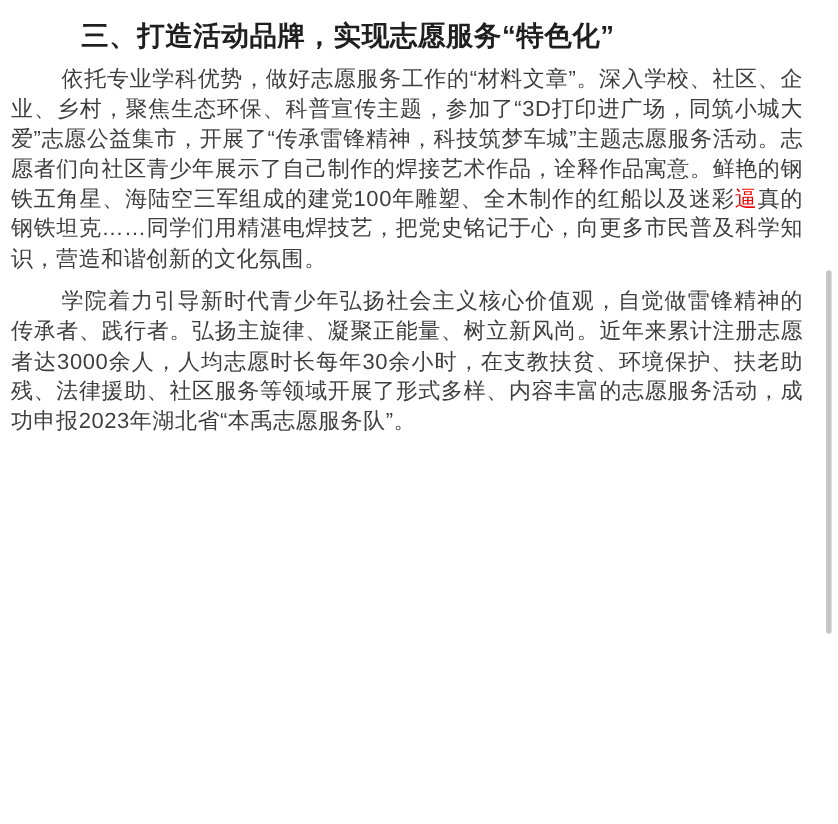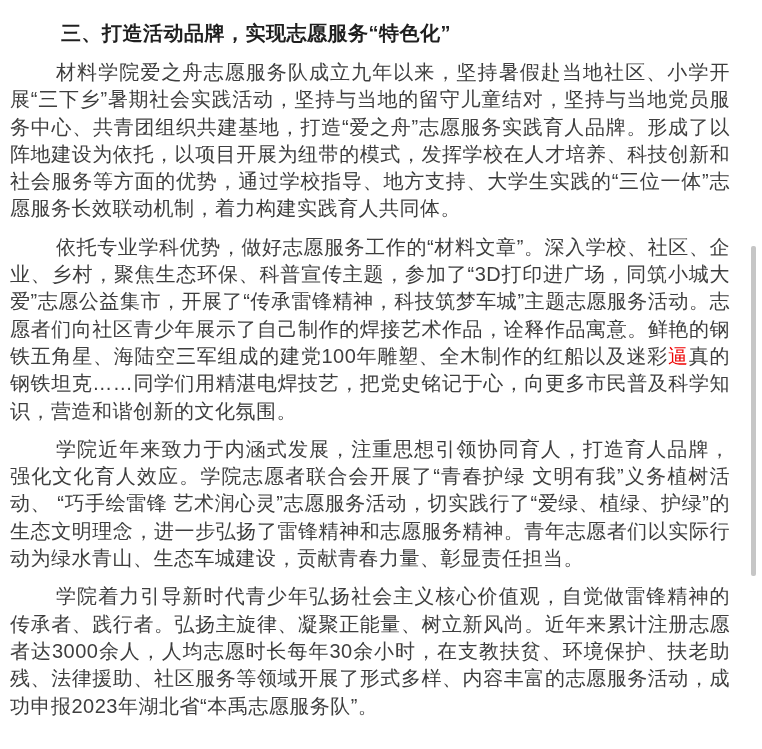--- a/index.html
+++ b/index.html
@@ -13,21 +13,21 @@
       position: relative;
       overflow: hidden;
       font-family: "Liberation Sans", sans-serif;
     }
     .article {
       box-sizing: border-box;
       width: 752px;
       padding: 13px 22px 0 10px;
     }
     .section-heading {
-      font-size: 20px;
+      font-size: 25px;
       line-height: 28px;
       font-weight: bold;
       color: #1f1f1f;
       text-indent: 2.55em;
       margin: 6px 0 12px 0;
       letter-spacing: 0.5px;
     }
     .para {
       font-size: 20px;
       line-height: 27.3px;
@@ -51,24 +51,22 @@
       border-radius: 2px;
     }
   </style>
 </head>
 <body>
 
 <div class="article">
 
   <h3 class="section-heading">三、打造活动品牌，实现志愿服务“特色化”</h3>
 
-  <p class="para">材料学院爱之舟志愿服务队成立九年以来，坚持暑假赴当地社区、小学开展“三下乡”暑期社会实践活动，坚持与当地的留守儿童结对，坚持与当地党员服务中心、共青团组织共建基地，打造“爱之舟”志愿服务实践育人品牌。形成了以阵地建设为依托，以项目开展为纽带的模式，发挥学校在人才培养、科技创新和社会服务等方面的优势，通过学校指导、地方支持、大学生实践的“三位一体”志愿服务长效联动机制，着力构建实践育人共同体。</p>
 
   <p class="para"><span>依托专业学科优势，做好志愿服务工作的“材料文章”。深入学校、社区、企业、乡村，聚焦生态环保、科普宣传主题，参加了“3D打印进广场，同筑小城大爱”志愿公益集市，开展了“传承雷锋精神，科技筑梦车城”主题志愿服务活动。志愿者们向社区青少年展示了自己制作的焊接艺术作品，诠释作品寓意。鲜艳的钢铁五角星、海陆空三军组成的建党100年雕塑、全木制作的红船以及迷彩</span><span class="highlight-char">逼</span><span>真的钢铁坦克……同学们用精湛电焊技艺，把党史铭记于心，向更多市民普及科学知识，营造和谐创新的文化氛围。</span></p>
 
 
-  <p class="para">学院近年来致力于内涵式发展，注重思想引领协同育人，打造育人品牌，强化文化育人效应。学院志愿者联合会开展了“青春护绿 文明有我”义务植树活动、 “巧手绘雷锋 艺术润心灵”志愿服务活动，切实践行了“爱绿、植绿、护绿”的生态文明理念，进一步弘扬了雷锋精神和志愿服务精神。青年志愿者们以实际行动为绿水青山、生态车城建设，贡献青春力量、彰显责任担当。</p>
 
   <p class="para">学院着力引导新时代青少年弘扬社会主义核心价值观，自觉做雷锋精神的传承者、践行者。弘扬主旋律、凝聚正能量、树立新风尚。近年来累计注册志愿者达3000余人，人均志愿时长每年30余小时，在支教扶贫、环境保护、扶老助残、法律援助、社区服务等领域开展了形式多样、内容丰富的志愿服务活动，成功申报2023年湖北省“本禹志愿服务队”。</p>
 
 </div>
 
 <div class="scrollbar-thumb"></div>
 
 </body></html>

